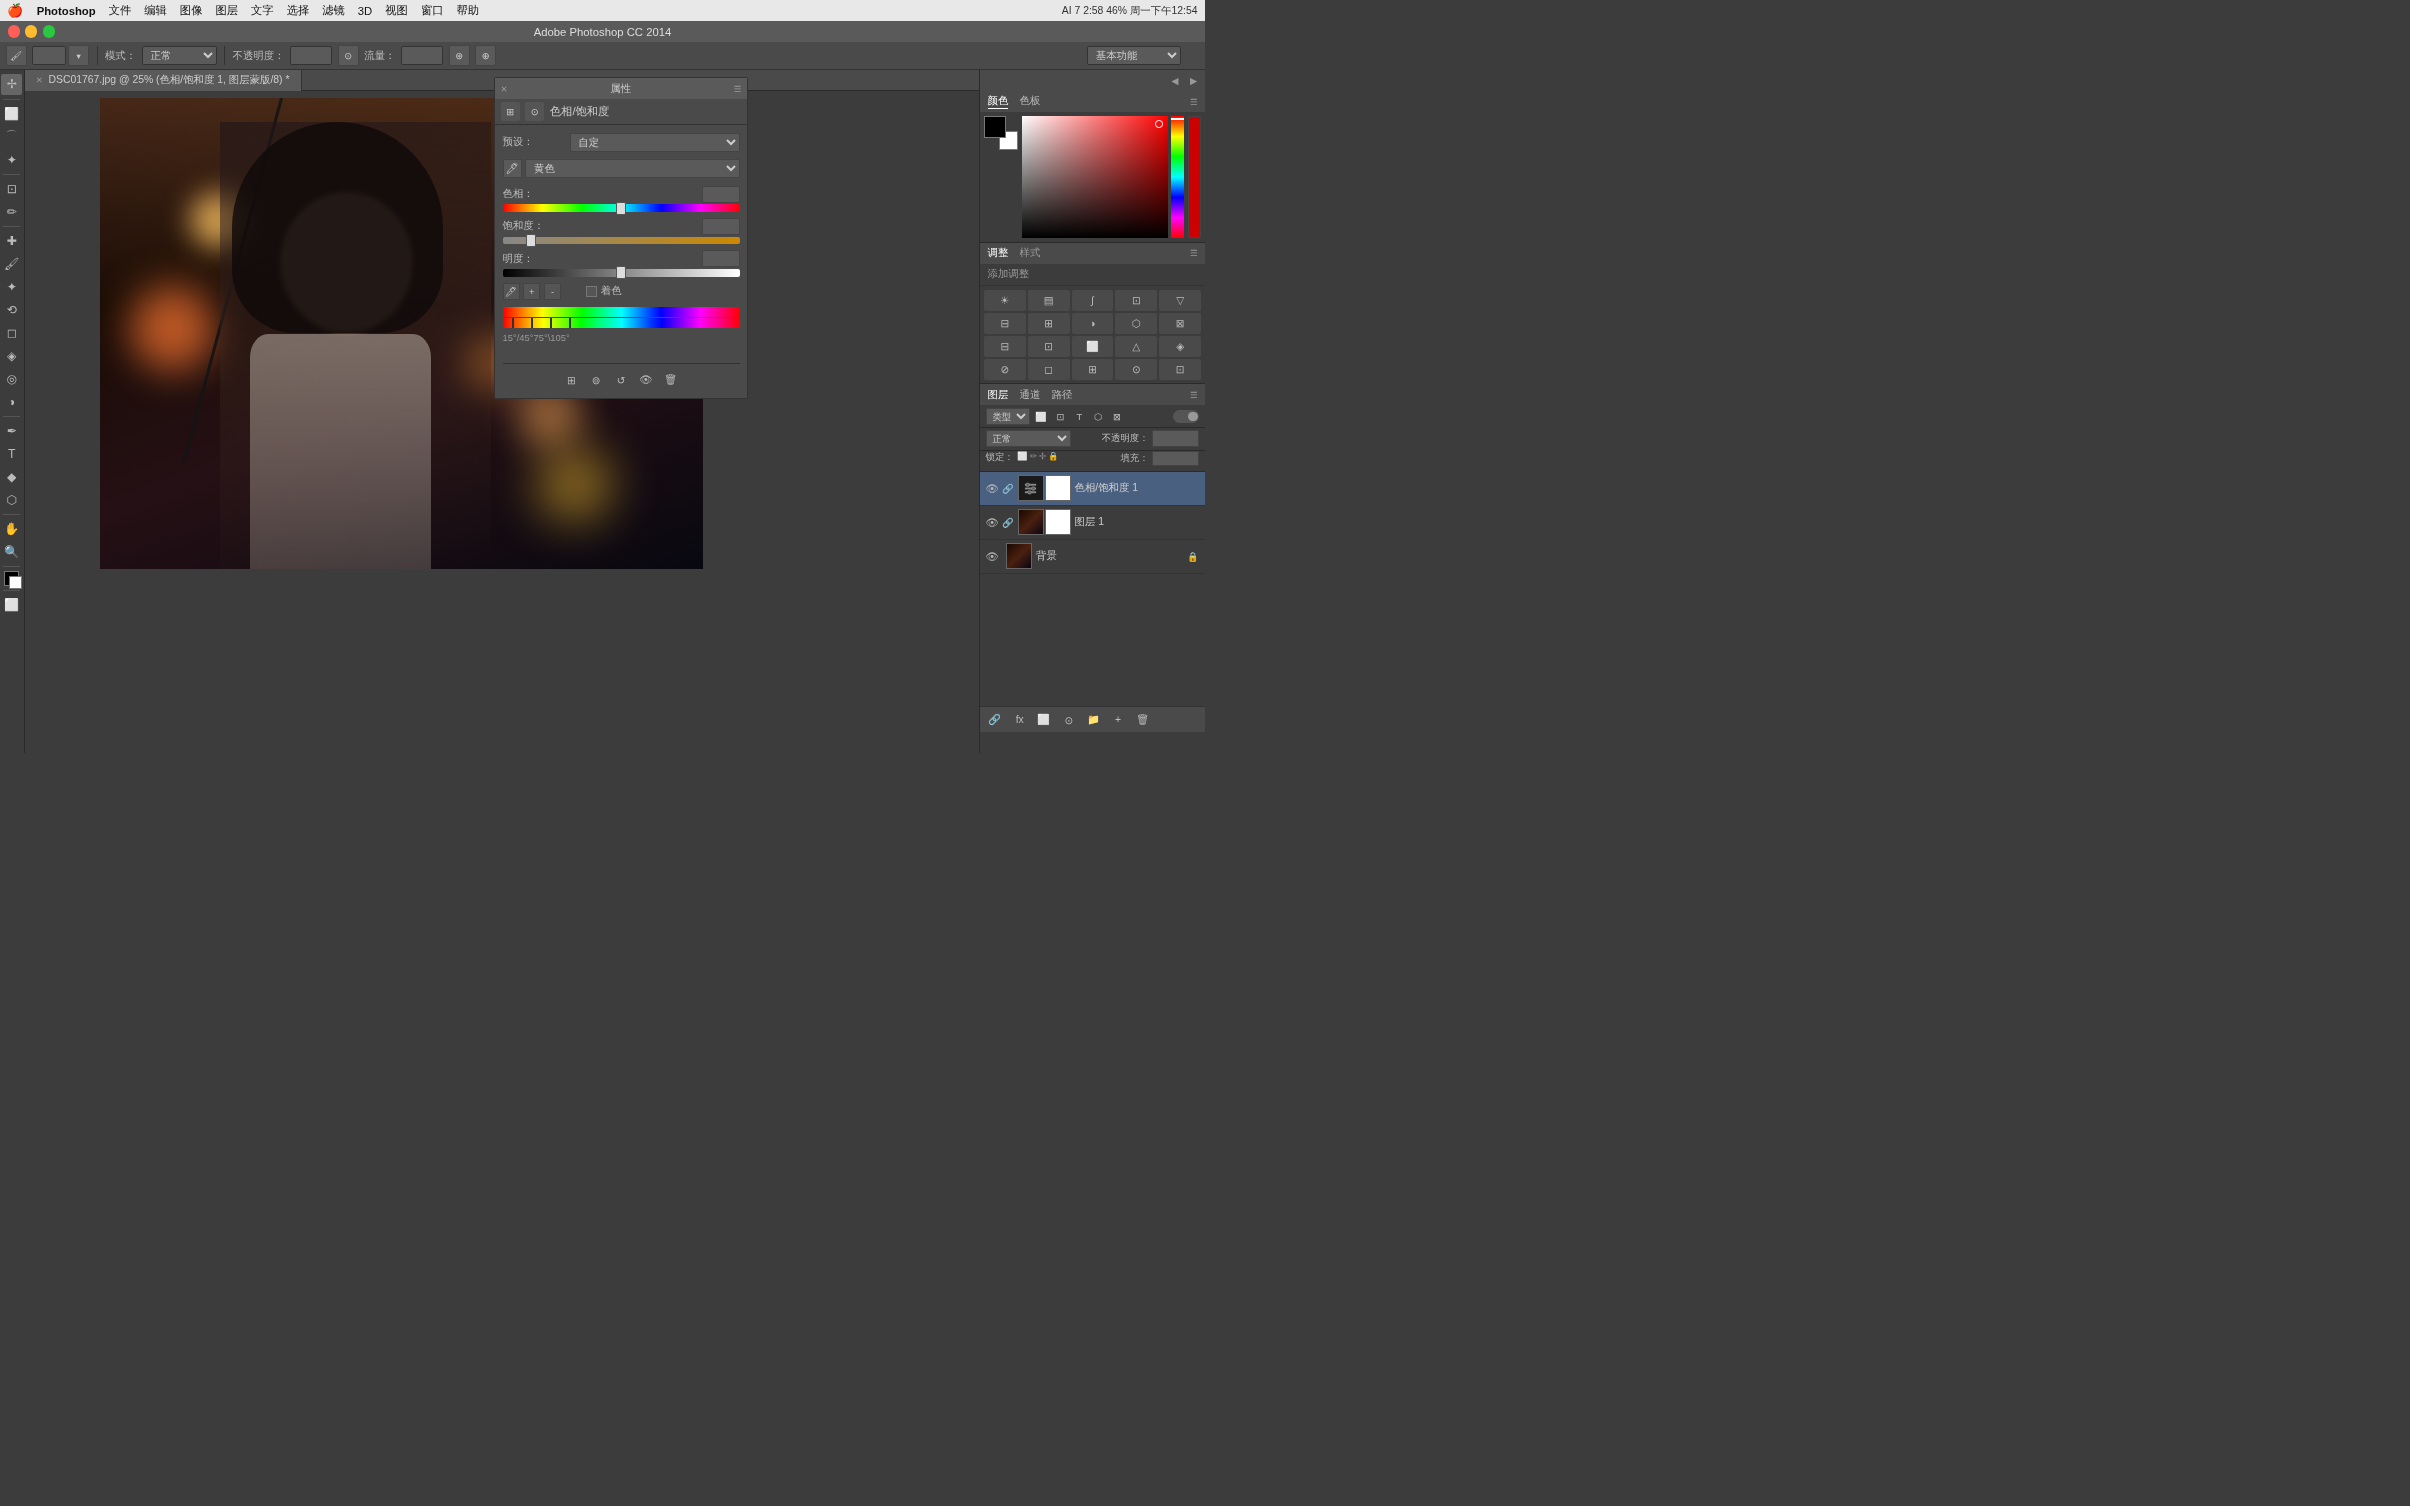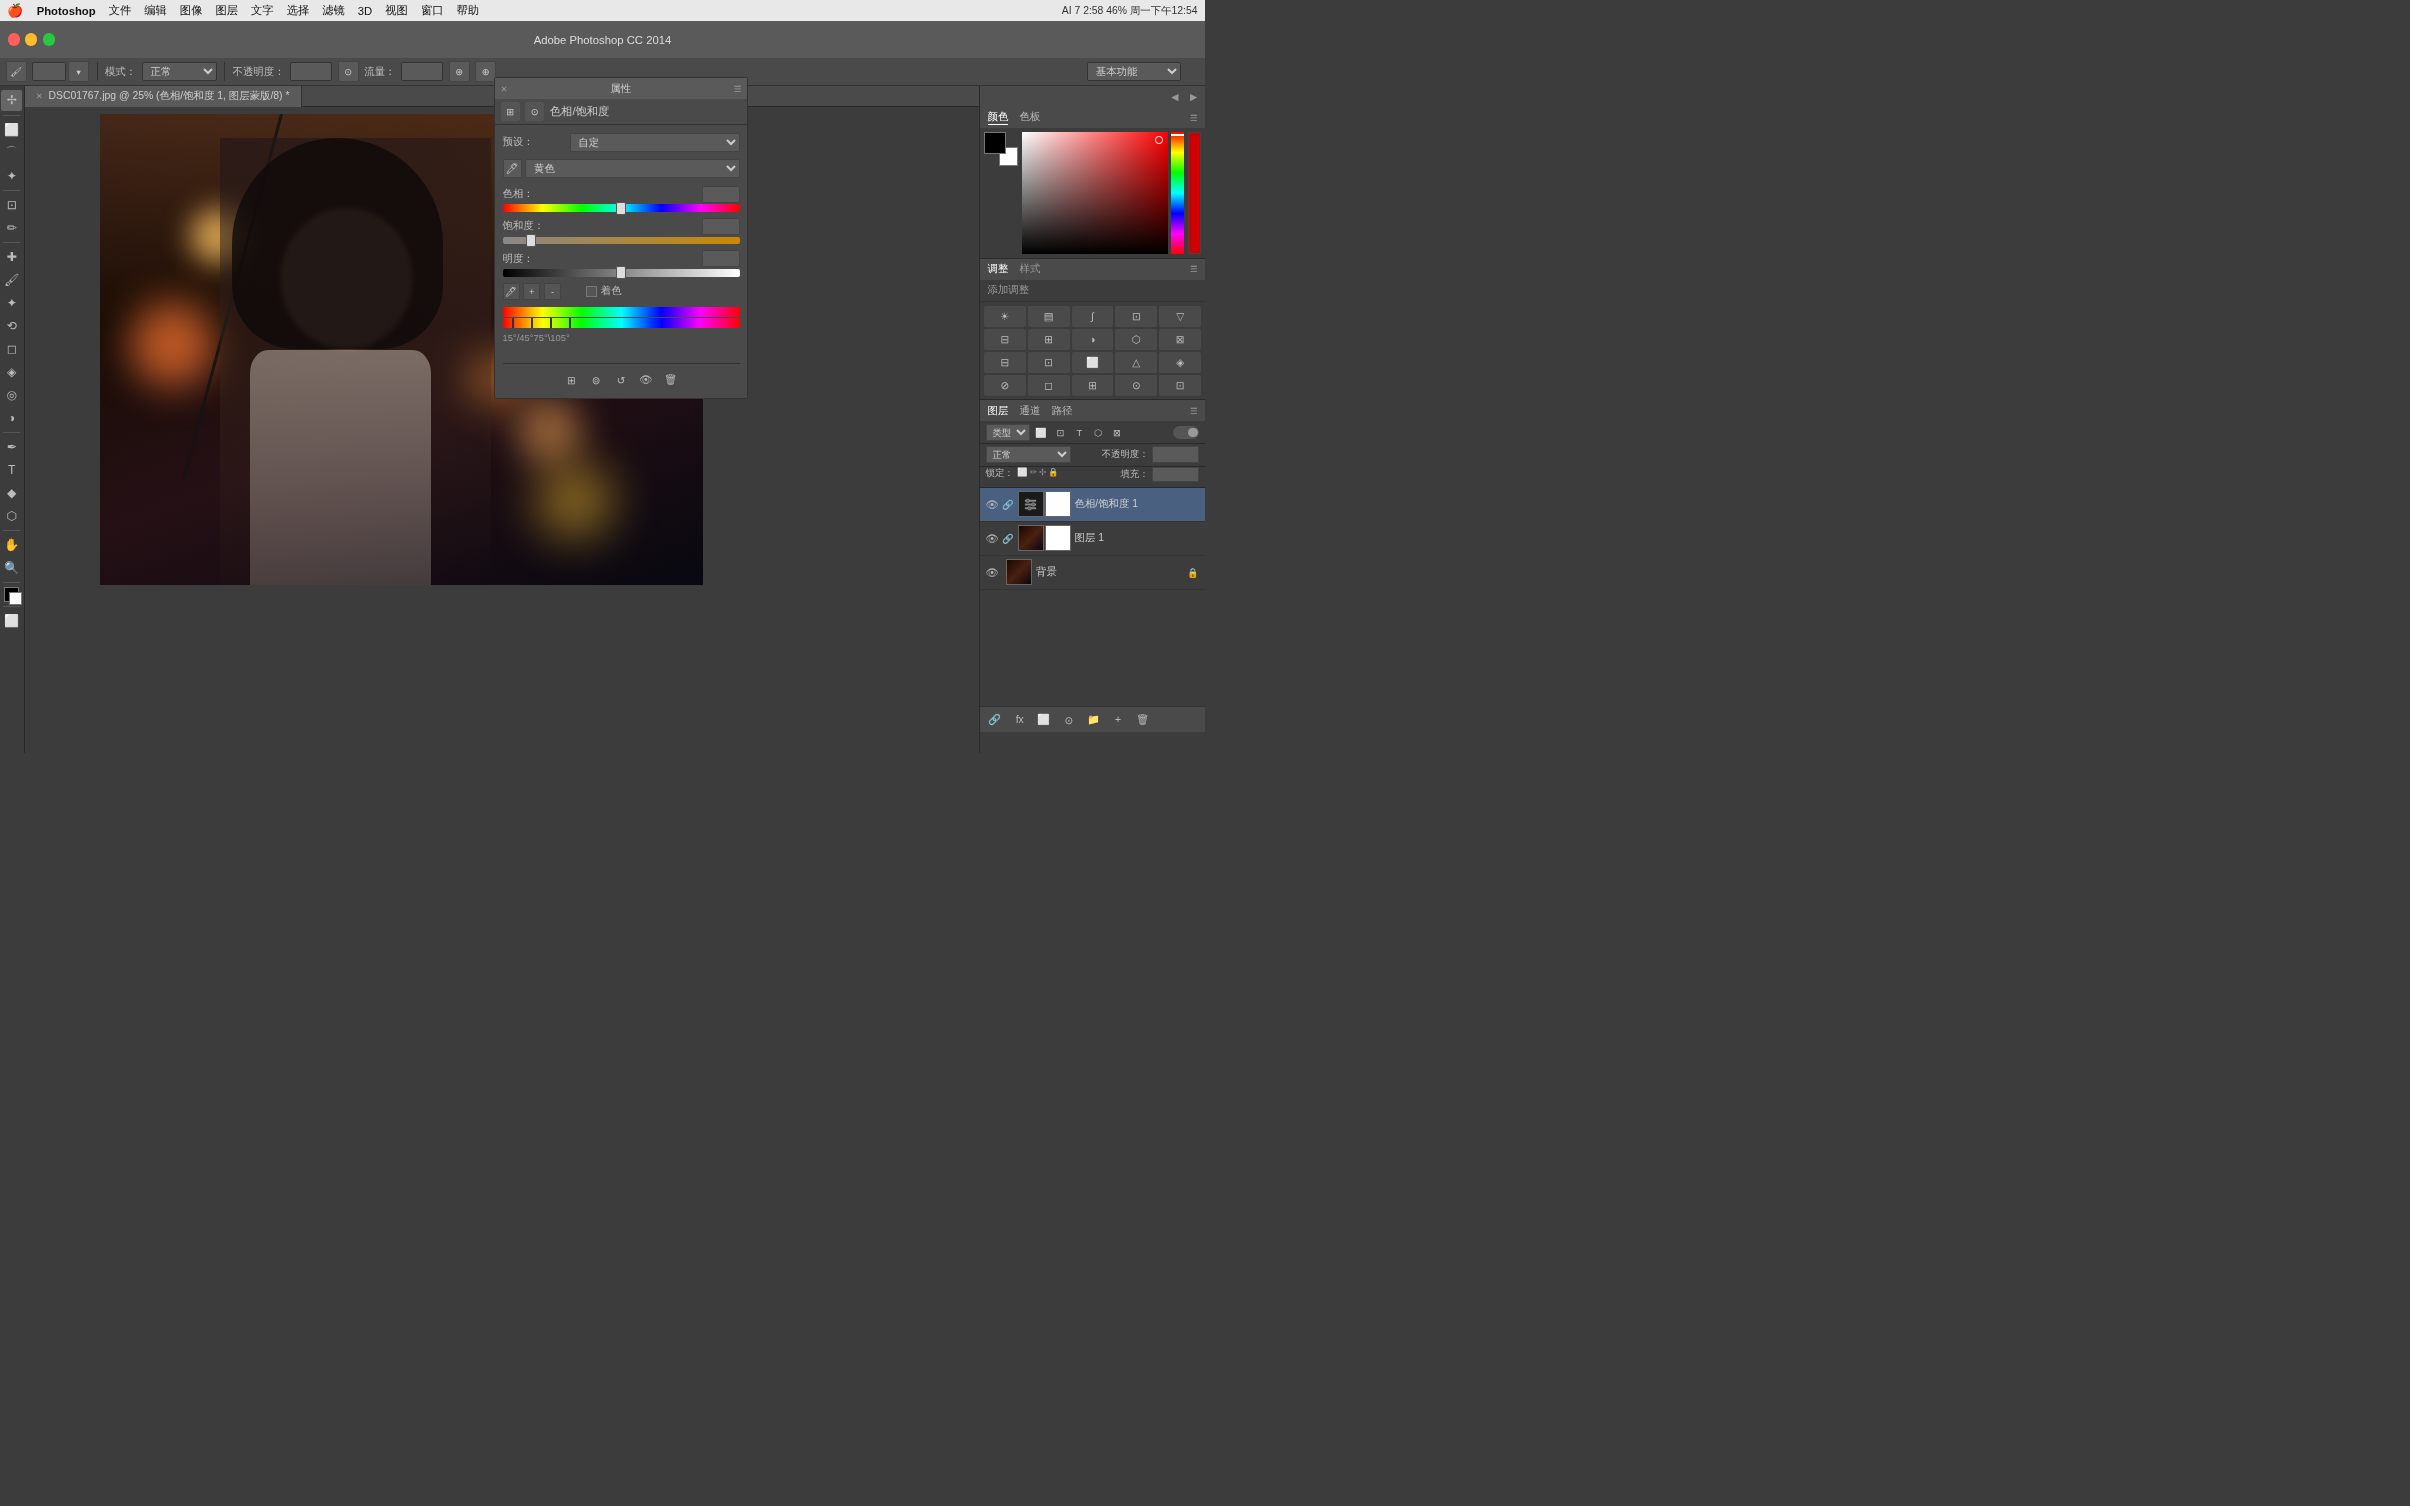--- a/index.html
+++ b/index.html
@@ -32,21 +32,21 @@
       margin-left: auto;
       display: flex;
       align-items: center;
       gap: 7.5px;
       font-size: 10.4px;
       color: #333;
     }
 
     
     .title-bar {
-      height: 37px;
+      height: 21px;
       background: #5a5a5a;
       display: flex;
       align-items: center;
       justify-content: center;
       position: relative;
     }
     .title-bar .traffic-lights {
       position: absolute;
       left: 7.5px;
       display: flex;

